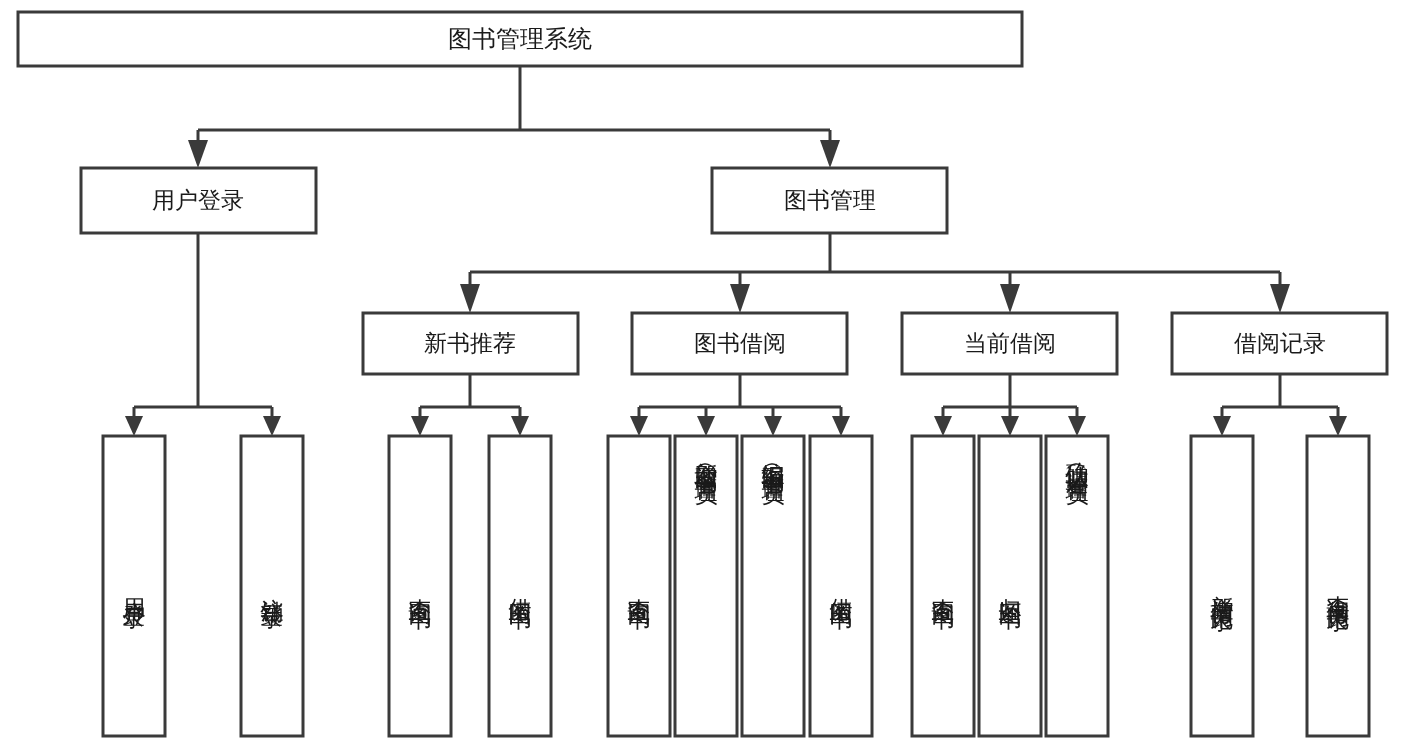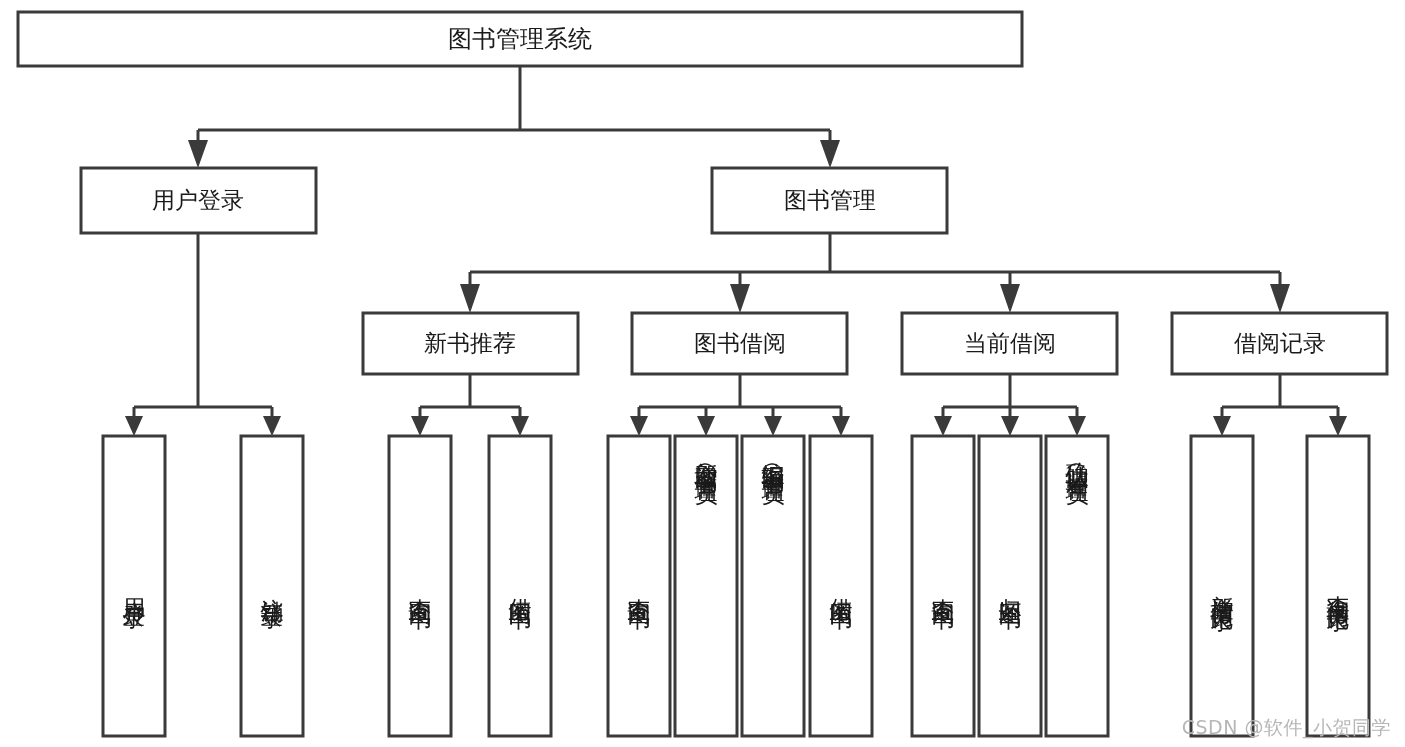--- a/index.html
+++ b/index.html
@@ -234,15 +234,14 @@
   <div class="vlabel" style="left:742px; top:436px; width:62px; height:300px; justify-content:flex-start; padding-top:8px; box-sizing:border-box;">编辑图书（管理员）</div>
   <div class="vlabel" style="left:810px; top:436px; width:62px; height:300px;">借阅图书</div>
 
   <div class="vlabel" style="left:912px; top:436px; width:62px; height:300px;">查询图书</div>
   <div class="vlabel" style="left:979px; top:436px; width:62px; height:300px;">归还图书</div>
   <div class="vlabel" style="left:1046px; top:436px; width:62px; height:300px; justify-content:flex-start; padding-top:8px; box-sizing:border-box;">确认归还（管理员）</div>
 
   <div class="vlabel" style="left:1191px; top:436px; width:62px; height:300px;">新增借阅记录</div>
   <div class="vlabel" style="left:1307px; top:436px; width:62px; height:300px;">查询借阅记录</div>
 
-  <div class="watermark">CSDN @软件_小贺同学</div>
 
 </div>
 
 </body></html>

